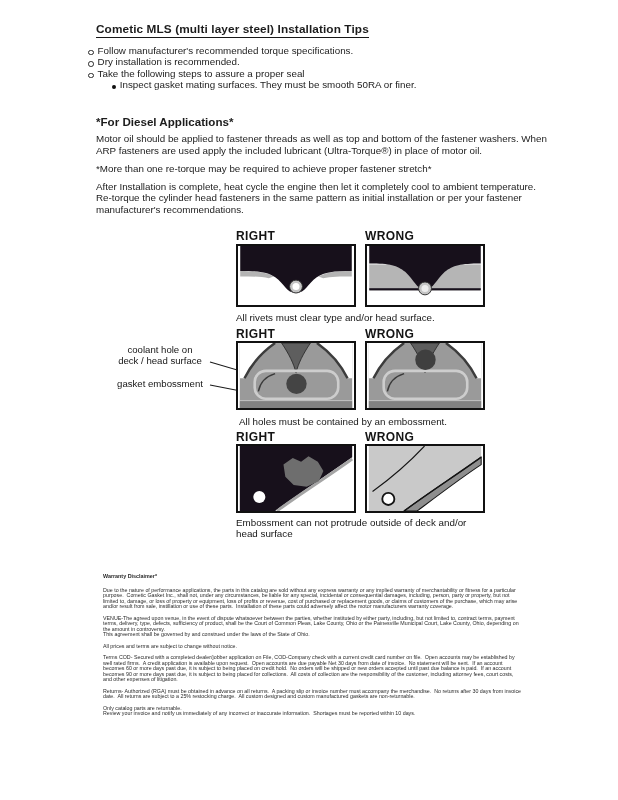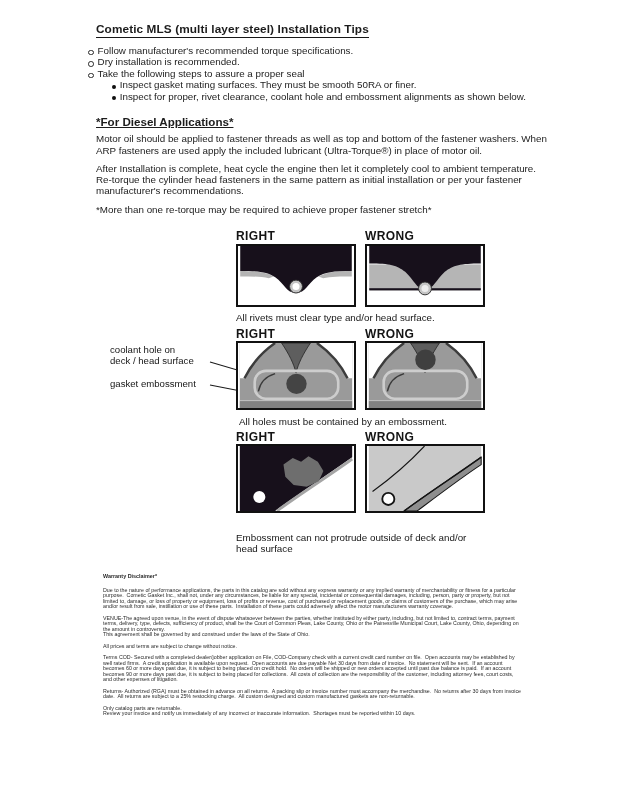--- a/index.html
+++ b/index.html
@@ -12,29 +12,29 @@
     position:absolute;left:96px;top:22px;margin:0;
     font-size:11.8px;font-weight:bold;letter-spacing:.1px;
     border-bottom:1.6px solid #161616;padding-bottom:1px;display:inline-block;
   }
   .tips{position:absolute;left:88px;top:45px;width:460px;font-size:9.8px;line-height:11.4px;}
   .brow{display:flex;align-items:center;}
   .brow.sub{margin-left:24px;}
   .mk-o{flex:none;width:3.6px;height:3.6px;border:1px solid #2a2a2a;border-radius:50%;margin:3.6px 4px 0 0;}
   .mk-d{flex:none;width:3.8px;height:3.8px;background:#111;border-radius:50%;margin:3.6px 4px 0 0;}
   .diesel{position:absolute;left:96px;top:116px;width:452px;font-size:9.8px;line-height:11.3px;}
-  .diesel h2{margin:0 0 6px 0;font-size:11.6px;font-weight:bold;text-decoration:underline;}
+  .diesel h2{margin:0 0 6px 0;font-size:11.6px;font-weight:bold;}
   .diesel p{margin:0 0 7px 0;}
   
   .dlabel{position:absolute;width:121px;font-size:12px;font-weight:700;letter-spacing:.4px;color:#141414;}
   .dbox{position:absolute;width:116px;border:2.5px solid #111;background:#fff;}
   .dbox svg{display:block;width:100%;height:100%;}
   .h59{height:59px;} .h65{height:65px;}
   .dcap{position:absolute;font-size:9.8px;line-height:11px;color:#161616;}
-  .ann{position:absolute;left:110px;width:100px;text-align:left;font-size:9.6px;line-height:10.6px;white-space:pre-line;color:#161616;}
+  .ann{position:absolute;left:110px;width:100px;text-align:center;font-size:9.6px;line-height:10.6px;white-space:pre-line;color:#161616;}
   .connectors{position:absolute;left:205px;top:352px;}
   
   .legal{position:absolute;left:103px;top:574px;width:420px;font-size:5.3px;line-height:5.5px;color:#2a2a2a;}
   .legal .lh{font-weight:bold;margin:0 0 8px 0;font-size:5.4px;}
   .legal p{margin:0 0 6px 0;white-space:pre-wrap;}
   .footer{position:absolute;left:387px;top:804px;font-size:11px;color:#222;}
 </style>
 </head>
 <body>
 
@@ -52,31 +52,27 @@
         <span>Dry installation is recommended.</span>
       </div>
     <div class="brow">
         <span class="mk-o"></span>
         <span>Take the following steps to assure a proper seal</span>
       </div>
     <div class="brow sub">
         <span class="mk-d"></span>
         <span>Inspect gasket mating surfaces.  They must be smooth 50RA or finer.</span>
       </div>
-    <div class="brow sub">
-        <span class="mk-d"></span>
-        <span>Inspect for proper, rivet clearance, coolant hole and embossment alignments as shown below.</span>
-      </div>
   </div>
 
   <div class="diesel">
     <h2>*For Diesel Applications*</h2>
     <p>Motor oil should be applied to fastener threads as well as top and bottom of the fastener washers. When ARP fasteners are used apply the included lubricant (Ultra-Torque®) in place of motor oil.</p>
+    <p>*More than one re-torque may be required to achieve proper fastener stretch*</p>
     <p>After Installation is complete, heat cycle the engine then let it completely cool to ambient temperature. Re-torque the cylinder head fasteners in the same pattern as initial installation or per your fastener manufacturer's recommendations.</p>
-    <p>*More than one re-torque may be required to achieve proper fastener stretch*</p>
   </div>
 
   <div class="dlabel" style="left:236px;top:229px">RIGHT</div>
   <div class="dlabel" style="left:365px;top:229px">WRONG</div>
 
   <div class="dbox h59" style="left:236px;top:244px">
     <svg viewBox="0 0 121 64">
       <rect x="0" y="0" width="121" height="64" fill="#ffffff"></rect>
       <path d="M0,27 C16,27 27,28 36,33 L31,35 C23,33 12,33 0,33 Z" fill="#b4b4b4"></path>
       <path d="M121,27 C105,27 94,28 85,33 L90,35 C98,33 109,33 121,33 Z" fill="#b4b4b4"></path>
@@ -155,21 +151,21 @@
   <div class="dbox h65" style="left:365px;top:444px">
     <svg viewBox="0 0 121 70">
       <rect x="0" y="0" width="121" height="70" fill="#ffffff"></rect>
       <path d="M0,0 H121 V12 C96,30 62,52 38,70 H0 Z" fill="#c9c9c9"></path>
       <path d="M60,0 C46,15 26,33 4,49" stroke="#141414" stroke-width="1.2" fill="none"></path>
       <path d="M121,12 C96,30 62,52 38,70 L52,70 C76,52 101,33 121,20 Z" fill="#8e8e8e" stroke="#141414" stroke-width="1.1"></path>
       <path d="M121,12 C96,30 62,52 38,70" stroke="#141414" stroke-width="1.6" fill="none"></path>
       <circle cx="21" cy="57" r="6.5" fill="#ffffff" stroke="#141414" stroke-width="2"></circle>
     </svg>
   </div>
-  <div class="dcap" style="left:236px;top:532px;width:252px">Embossment can not protrude outside of deck and/or head surface</div>
+  <div class="dcap" style="left:236px;top:517px;width:252px">Embossment can not protrude outside of deck and/or head surface</div>
 
   <div class="legal">
     <p class="lh">Warranty Disclaimer*</p>
     <p>Due to the nature of performance applications, the parts in this catalog are sold without any express warranty or any implied warranty of merchantability or fitness for a particular purpose.  Cometic Gasket Inc., shall not, under any circumstances, be liable for any special, incidental or consequential damages, including, person, party or property, but not limited to, damage, or loss of property or equipment, loss of profits or revenue, cost of purchased or replacement goods, or claims of customers of the purchase, which may arise and/or result from sale, instillation or use of these parts.  Installation of these parts could adversely affect the motor manufacturers warranty coverage.</p>
     <p>VENUE-The agreed upon venue, in the event of dispute whatsoever between the parties, whether instituted by either party, including, but not limited to, contract terms, payment terms, delivery, type, defects, sufficiency of product, shall be the Court of Common Pleas, Lake County, Ohio or the Painesville Municipal Court, Lake County, Ohio, depending on the amount in controversy.
 This agreement shall be governed by and construed under the laws of the State of Ohio.</p>
     <p>All prices and terms are subject to change without notice.</p>
     <p>Terms COD- Secured with a completed dealer/jobber application on File, COD-Company check with a current credit card number on file.  Open accounts may be established by well rated firms.  A credit application is available upon request.  Open accounts are due payable Net 30 days from date of invoice.  No statement will be sent.  If an account becomes 60 or more days past due, it is subject to being placed on credit hold.  No orders will be shipped or new orders accepted until past due balance is paid.  If an account becomes 90 or more days past due, it is subject to being placed for collections.  All costs of collection are the responsibility of the customer, including attorney fees, court costs, and other expenses of litigation.</p>
     <p>Returns- Authorized (RGA) must be obtained in advance on all returns.  A packing slip or invoice number must accompany the merchandise.  No returns after 30 days from invoice date.  All returns are subject to a 25% restocking charge.  All custom designed and custom manufactured gaskets are non-returnable.</p>
     <p>Only catalog parts are returnable.

